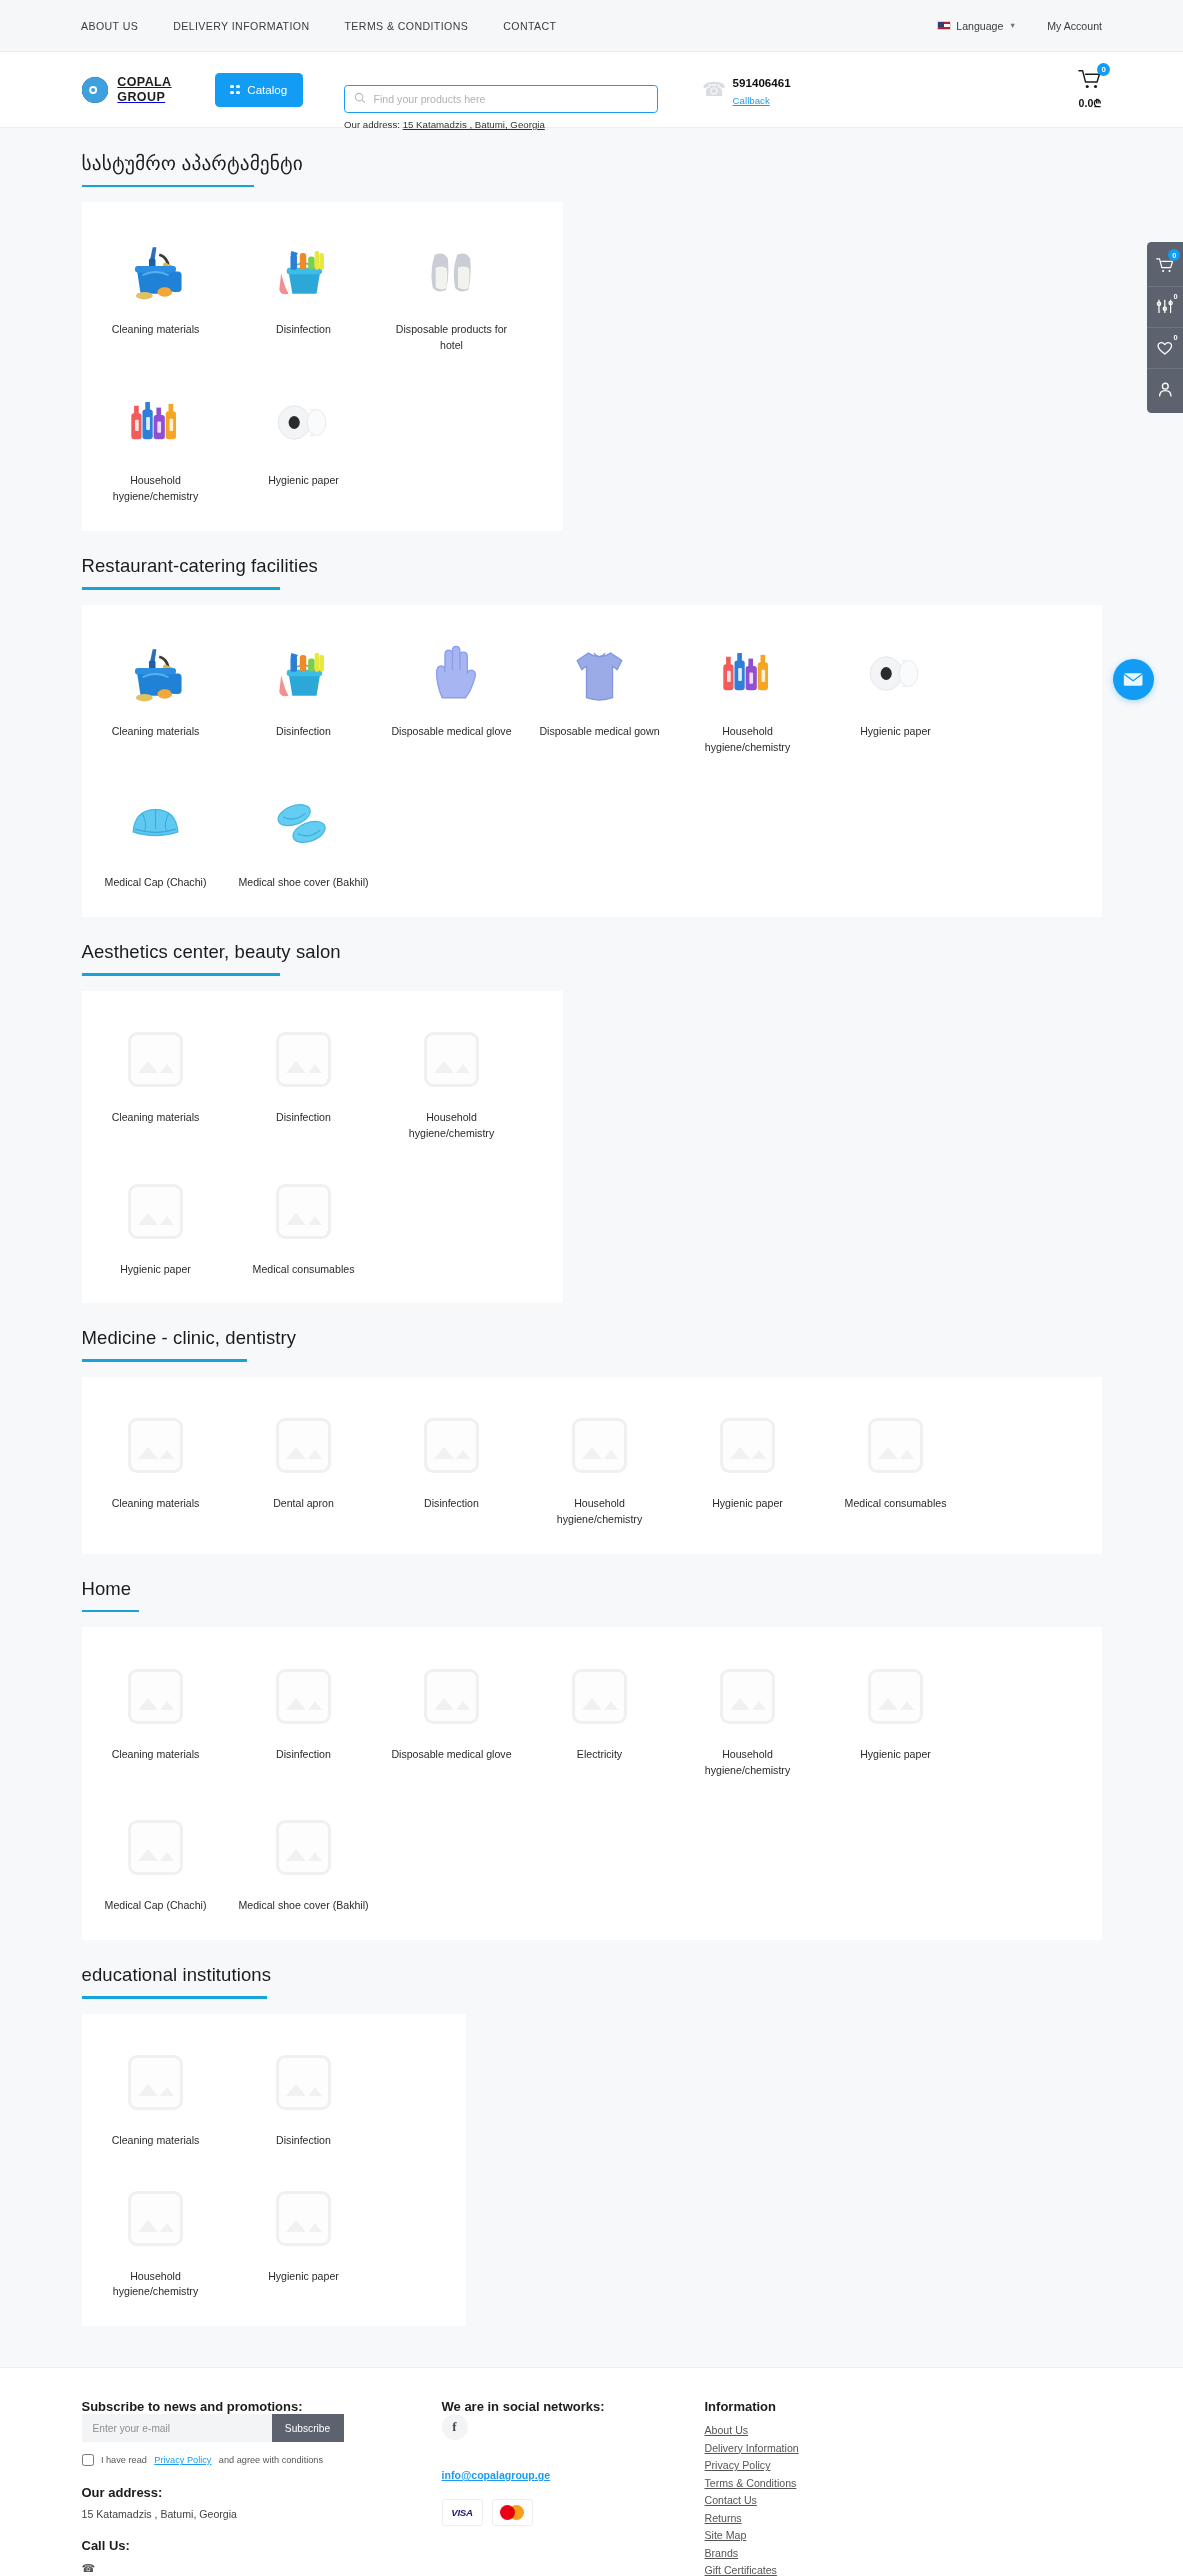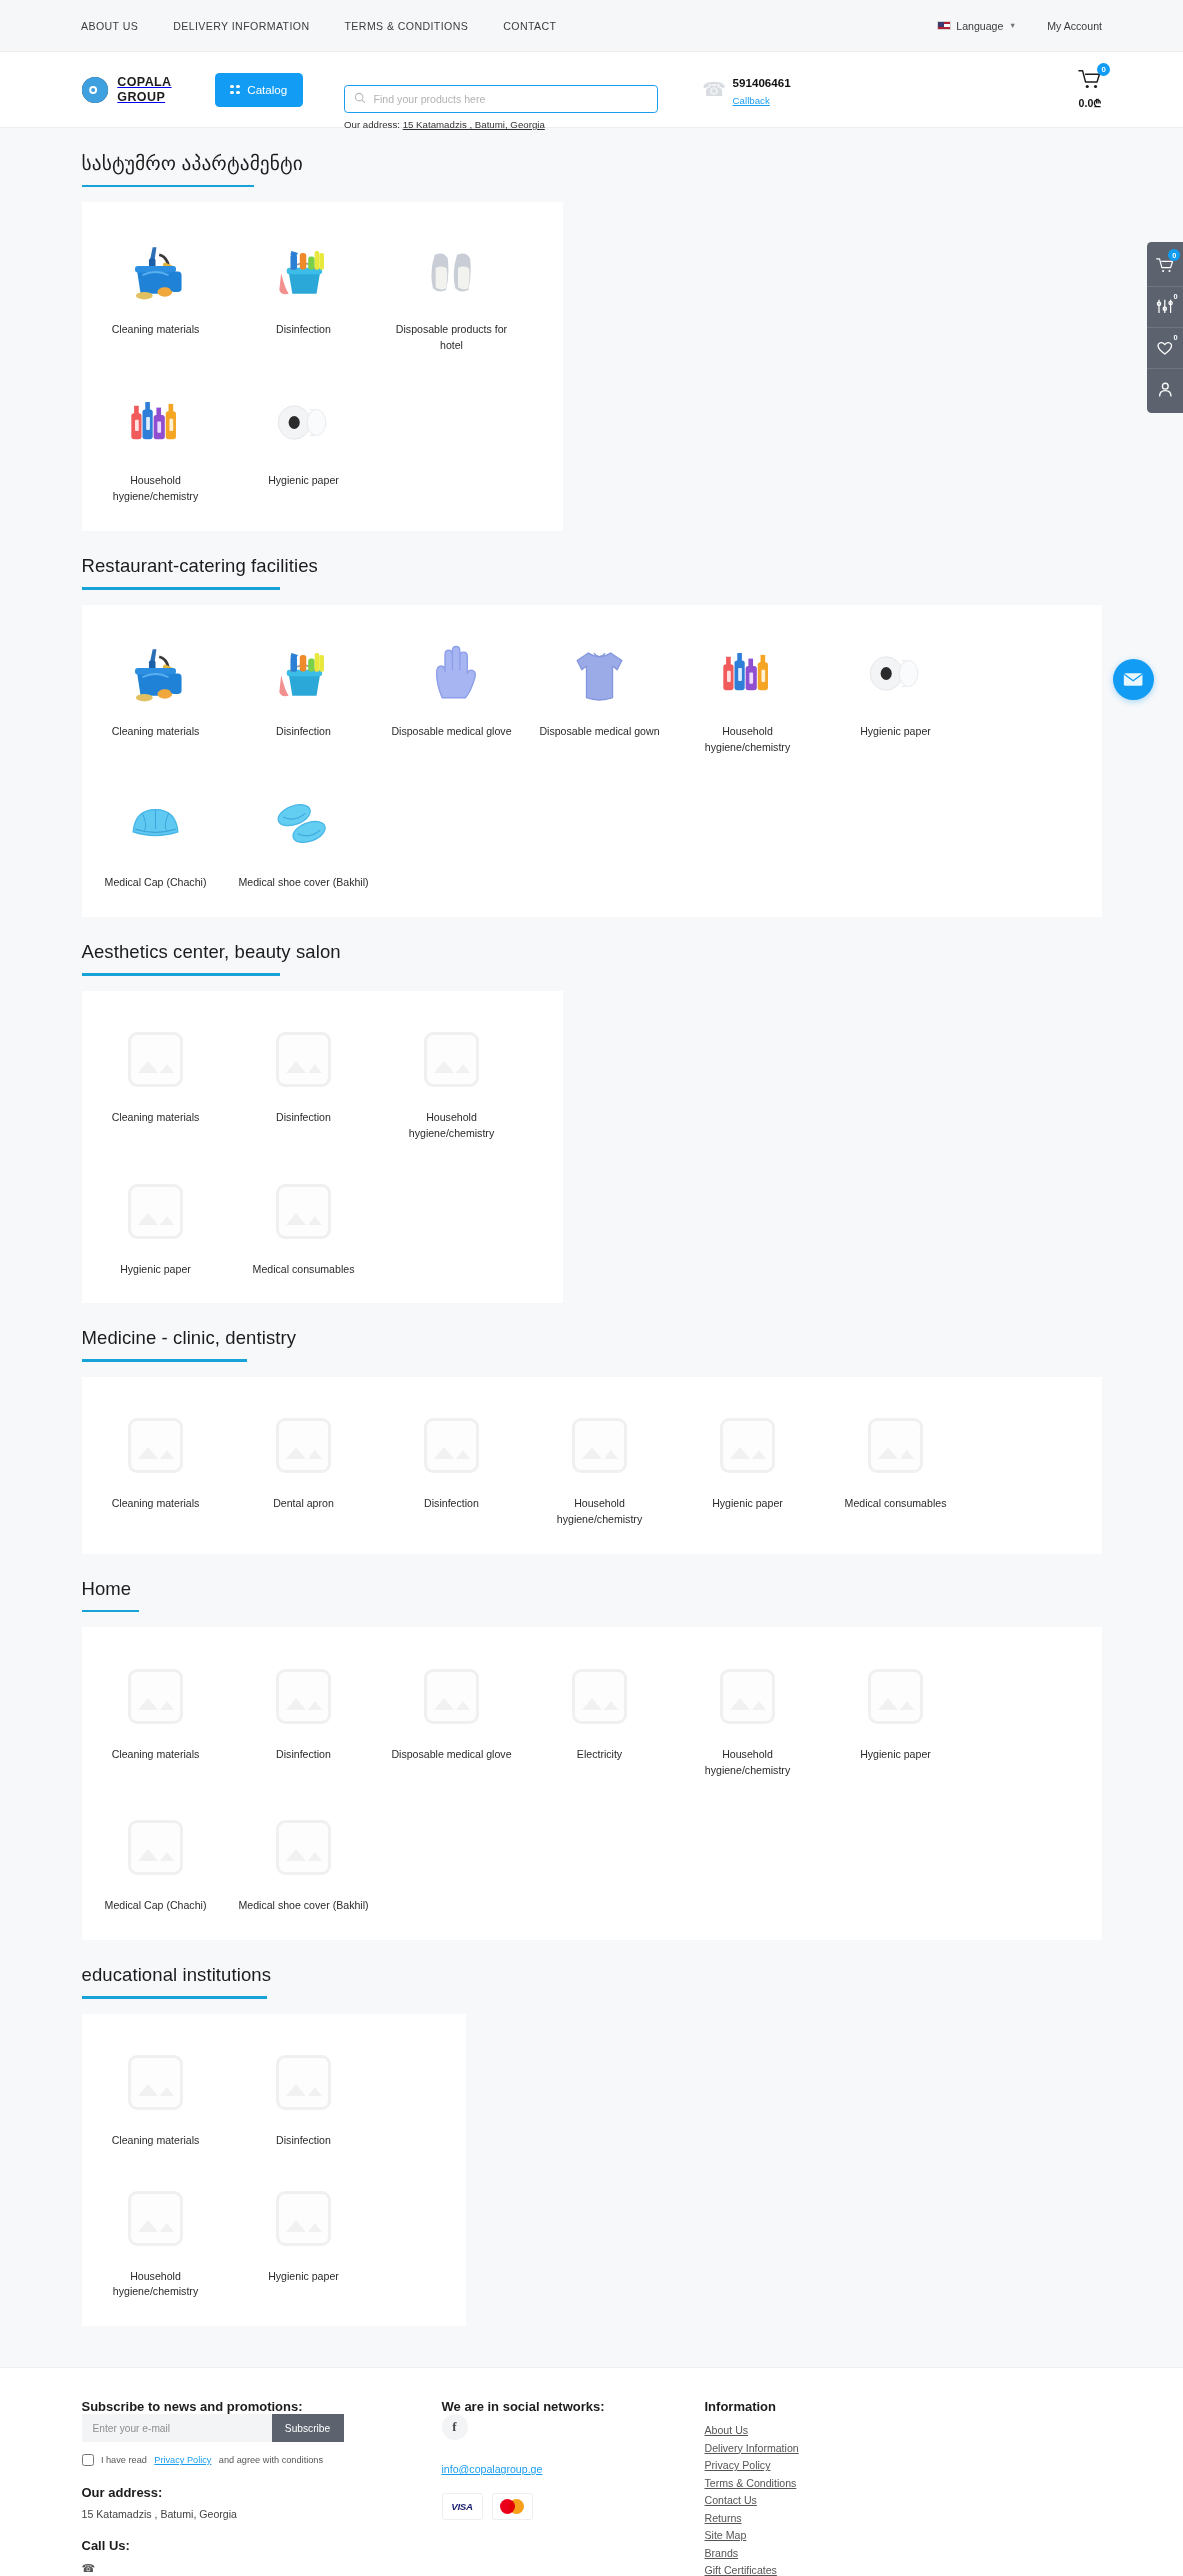--- a/index.html
+++ b/index.html
@@ -238,21 +238,21 @@
   .f-text { font-size: 10.6px; color: #444; }
   .f-phone { display: flex; align-items: center; gap: 6.5px; font-size: 10.6px; color: #333; margin-top: 1.8px; }
   .f-phone .ic { color: #555; font-size: 11px; }
 
   .soc-circle {
     width: 26px; height: 26px; border-radius: 50%; background: #f3f4f6;
     display: flex; align-items: center; justify-content: center;
     font-weight: bold; font-size: 13px; color: #4a4a4a; cursor: pointer;
     font-family: "Liberation Serif", serif;
   }
-  .soc-mail { display: inline-block; margin-top: 23px; font-size: 10.6px; color: #1a9df0; text-decoration: underline; }
+  .soc-mail { display: inline-block; margin-top: 29px; font-size: 10.6px; color: #1a9df0; text-decoration: underline; font-weight: bold; }
   .pay-row { display: flex; gap: 9.2px; margin-top: 16.6px; }
   .pay-card {
     width: 41px; height: 27px; border: 0.9px solid #eceef0; border-radius: 2.8px;
     background: #fff; display: flex; align-items: center; justify-content: center;
   }
   .visa-txt { font-size: 9.7px; font-weight: bold; font-style: italic; color: #1a1f71; letter-spacing: -0.3px; }
   .mc { position: relative; width: 24px; height: 15px; }
   .mc i { position: absolute; top: 0; width: 15px; height: 15px; border-radius: 50%; display: block; }
   .mc i.r { left: 0; background: #eb001b; }
   .mc i.y { right: 0; background: #f79e1b; mix-blend-mode: multiply; }

